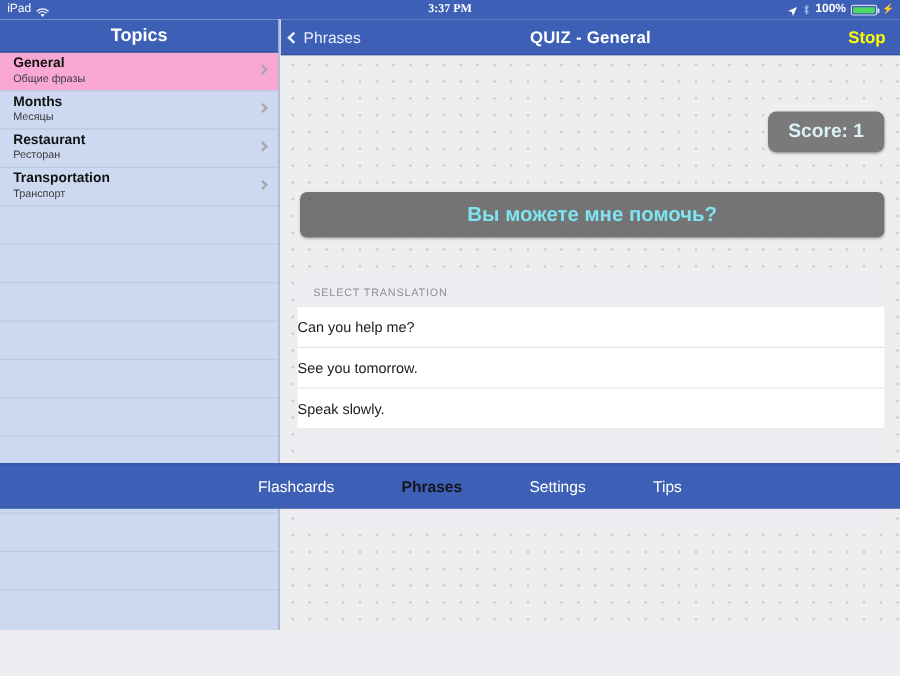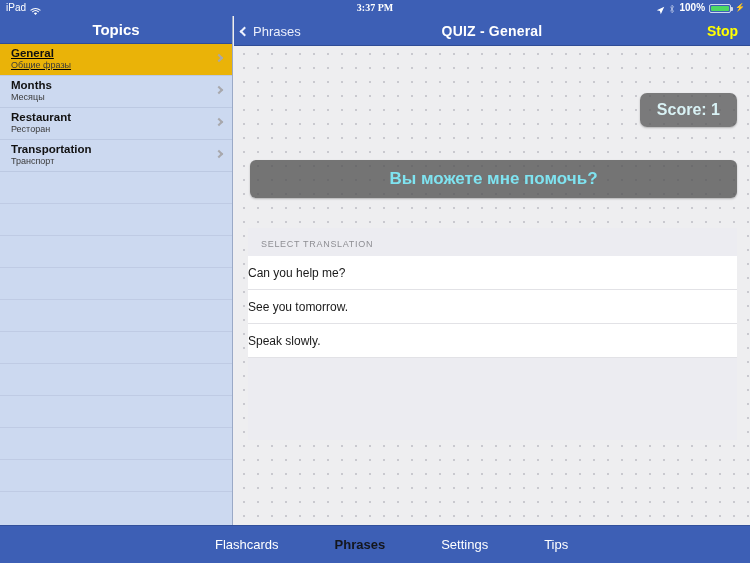--- a/index.html
+++ b/index.html
@@ -1,21 +1,21 @@
 <!DOCTYPE html>
 <html><head>
 <meta charset="utf-8">
 <style>
   * { margin:0; padding:0; box-sizing:border-box; }
   html, body {
     width:750px; height:563px; overflow:hidden;
     font-family:"Liberation Sans", sans-serif;
     background:#eeeef2;
   }
-  #app { position:relative; width:750px; height:563px; }
+  #app { position:relative; width:750px; height:424px; }
 
   
   .statusbar {
     position:absolute; top:0; left:0; width:750px; height:16px;
     background:#3d5fb5; color:#ffffff;
     font-size:10px; line-height:16px;
   }
   .sb-left { position:absolute; left:6px; top:0; display:flex; align-items:center; gap:4px; }
   .sb-center { position:absolute; left:0; width:750px; text-align:center; font-weight:bold; font-size:10px;font-family:Liberation Serif, serif; }
   .sb-right { position:absolute; right:5px; top:0; display:flex; align-items:center; gap:4px; height:16px; }
@@ -43,21 +43,21 @@
     height:28px; background:#3d5fb5; color:#fff;
     display:flex; align-items:center; justify-content:center;
     font-size:15px; font-weight:bold;
     border-bottom:1px solid #2f4c96;
   }
   .sb-list { position:relative; }
   .topic-row {
     position:relative; height:32px; padding:3px 0 0 11px;
     border-bottom:1px solid #bcc9e2;
   }
-  .topic-row.selected { background:#eab308;text-decoration:underline; }
+  .topic-row.selected { background:#f9a8d4; }
   .topic-title { font-size:11.5px; font-weight:bold; color:#111; line-height:13px; }
   .topic-sub   { font-size:9px; color:#3a3a3a; line-height:11px; }
   .chev {
     position:absolute; right:10px; top:11px;
     width:6px; height:6px; border-right:2px solid #a8a8ad; border-top:2px solid #a8a8ad;
     transform:rotate(45deg);
   }
   .empty-row { height:32px; border-bottom:1px solid #bfcbe4; }
 
   

